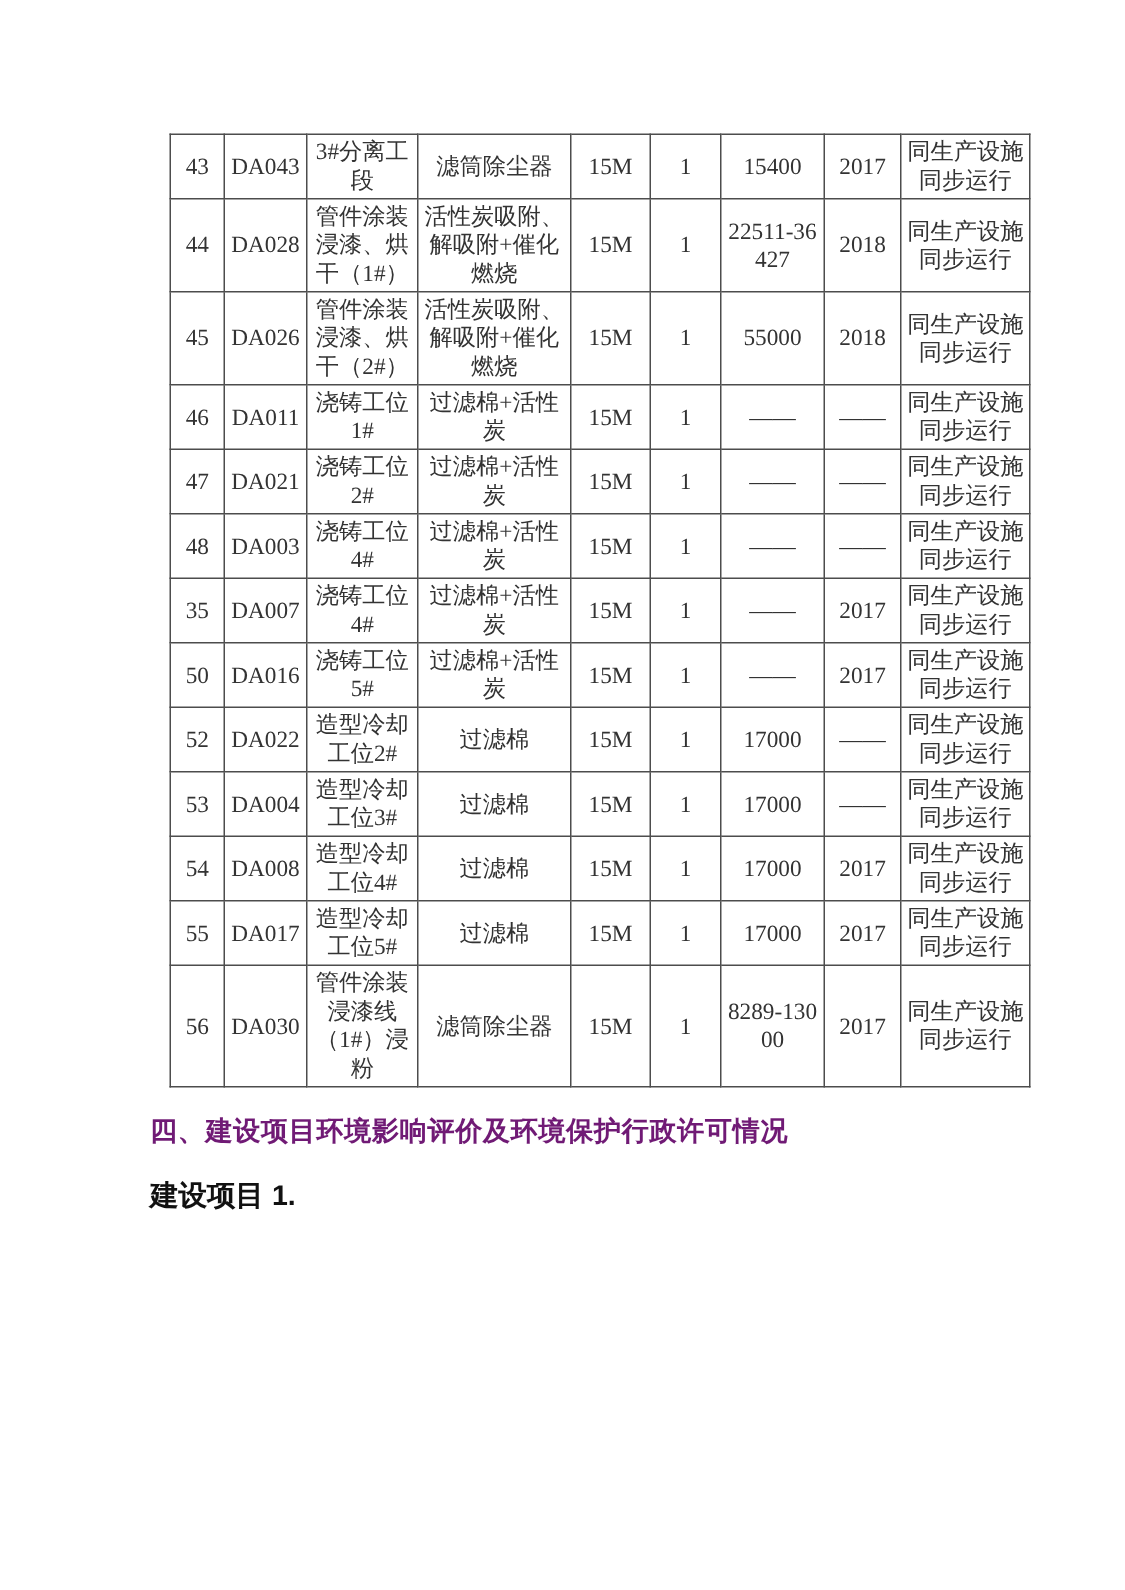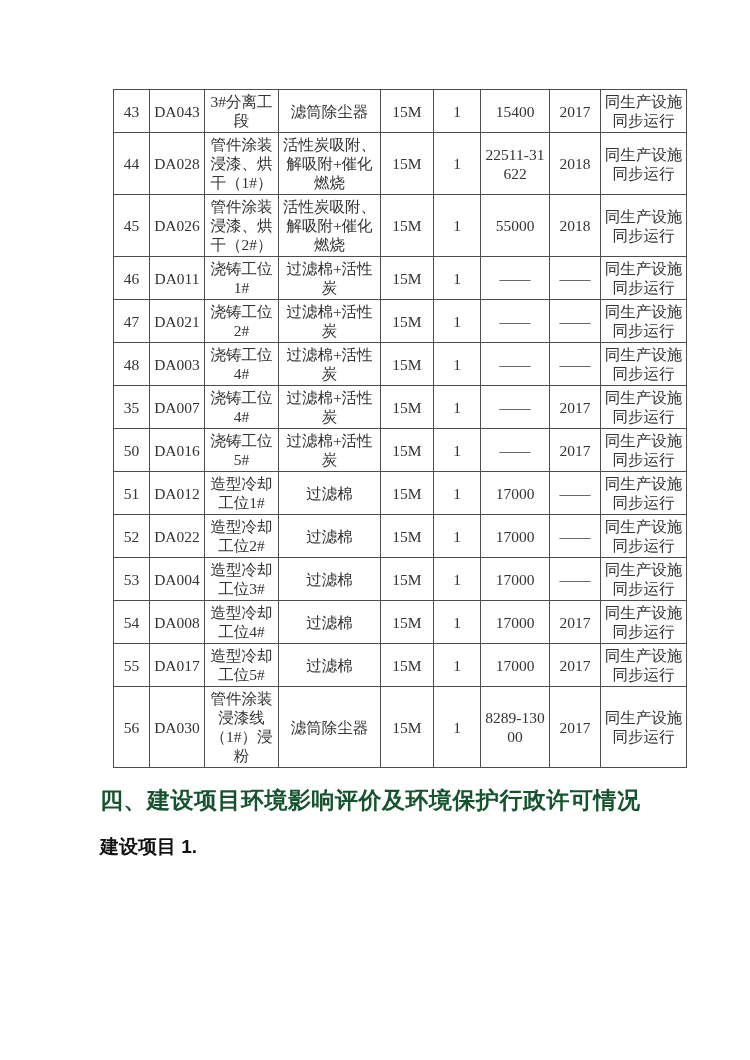--- a/index.html
+++ b/index.html
@@ -41,22 +41,22 @@
   td.col-source { width: 69px; }
   td.col-method { width: 97px; }
   td.col-height { width: 48px; white-space: nowrap; }
   td.col-qty    { width: 42px; }
   td.col-permit { width: 64px; }
   td.col-year   { width: 46px; }
   td.col-status { width: 81px; }
   .section-heading {
     font-family: "Liberation Sans", "DejaVu Sans", sans-serif;
     font-weight: bold;
-    font-size: 23px;
-    color: #14532d;
+    font-size: 18px;
+    color: #701a75;
     letter-spacing: 0.5px;
     margin: 17px 0 0 100px;
   }
   .sub-heading {
     font-family: "Liberation Sans", "DejaVu Sans", sans-serif;
     font-weight: bold;
     font-size: 19px;
     color: #111111;
     margin: 18px 0 0 100px;
   }
@@ -79,21 +79,21 @@
           <td class="col-year">2017</td>
           <td class="col-status">同生产设施同步运行</td>
         </tr>
         <tr>
           <td class="col-no">44</td>
           <td class="col-code">DA028</td>
           <td class="col-source">管件涂装浸漆、烘干（1#）</td>
           <td class="col-method">活性炭吸附、解吸附+催化燃烧</td>
           <td class="col-height">15M</td>
           <td class="col-qty">1</td>
-          <td class="col-permit">22511-31622</td>
+          <td class="col-permit">22511-36427</td>
           <td class="col-year">2018</td>
           <td class="col-status">同生产设施同步运行</td>
         </tr>
         <tr>
           <td class="col-no">45</td>
           <td class="col-code">DA026</td>
           <td class="col-source">管件涂装浸漆、烘干（2#）</td>
           <td class="col-method">活性炭吸附、解吸附+催化燃烧</td>
           <td class="col-height">15M</td>
           <td class="col-qty">1</td>
@@ -150,31 +150,20 @@
           <td class="col-code">DA016</td>
           <td class="col-source">浇铸工位 5#</td>
           <td class="col-method">过滤棉+活性炭</td>
           <td class="col-height">15M</td>
           <td class="col-qty">1</td>
           <td class="col-permit">——</td>
           <td class="col-year">2017</td>
           <td class="col-status">同生产设施同步运行</td>
         </tr>
         <tr>
-          <td class="col-no">51</td>
-          <td class="col-code">DA012</td>
-          <td class="col-source">造型冷却工位1#</td>
-          <td class="col-method">过滤棉</td>
-          <td class="col-height">15M</td>
-          <td class="col-qty">1</td>
-          <td class="col-permit">17000</td>
-          <td class="col-year">——</td>
-          <td class="col-status">同生产设施同步运行</td>
-        </tr>
-        <tr>
           <td class="col-no">52</td>
           <td class="col-code">DA022</td>
           <td class="col-source">造型冷却工位2#</td>
           <td class="col-method">过滤棉</td>
           <td class="col-height">15M</td>
           <td class="col-qty">1</td>
           <td class="col-permit">17000</td>
           <td class="col-year">——</td>
           <td class="col-status">同生产设施同步运行</td>
         </tr>

